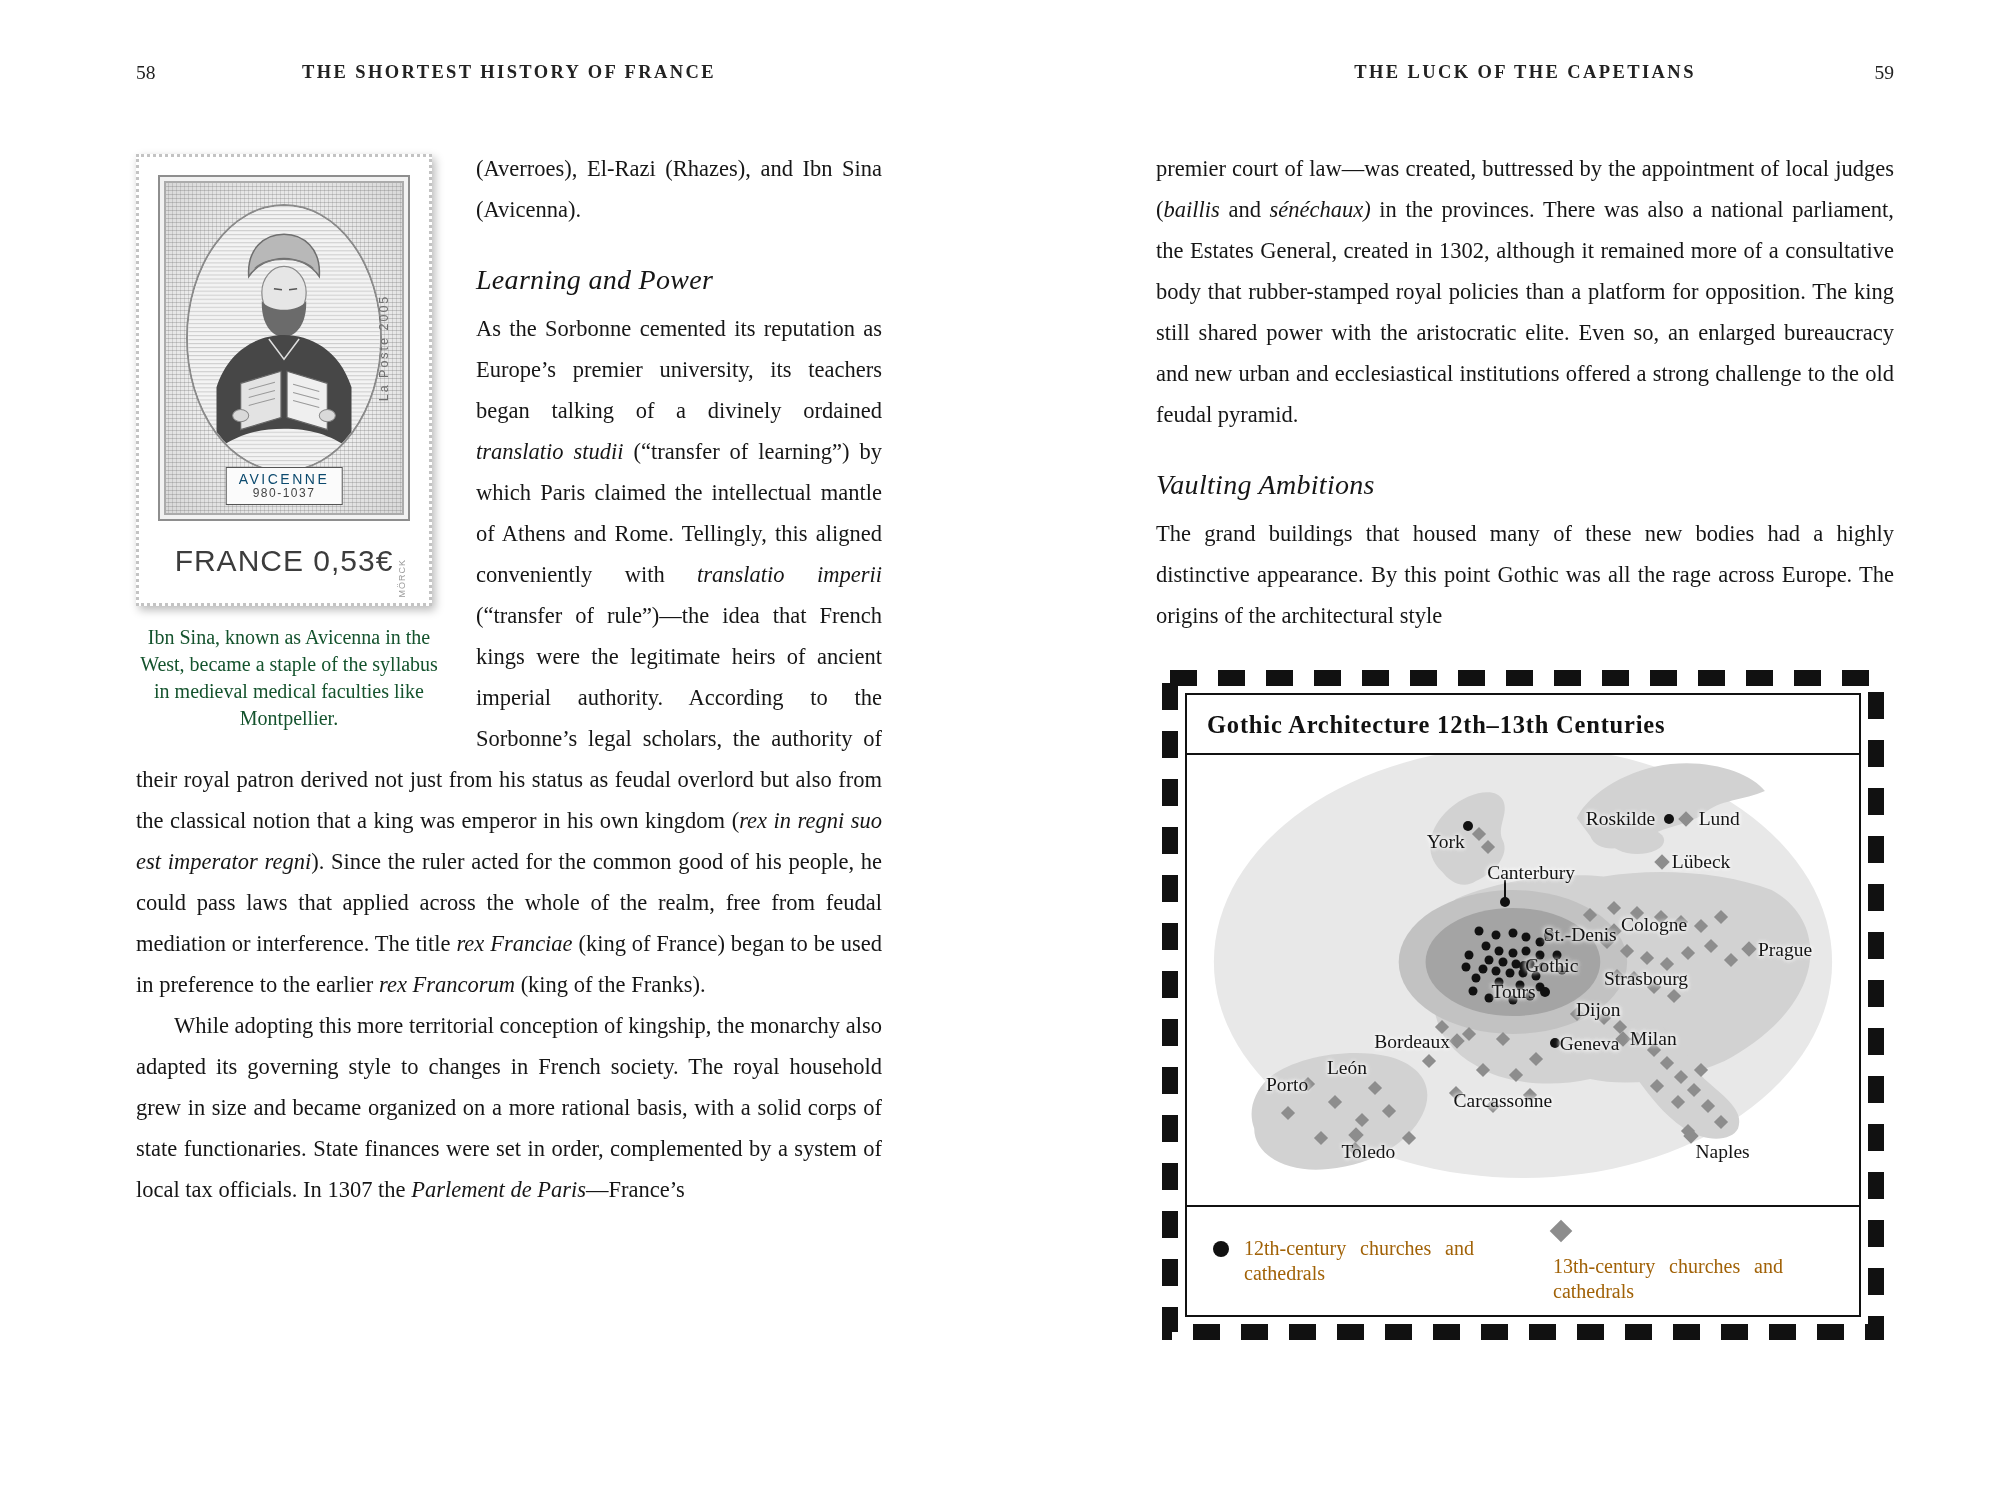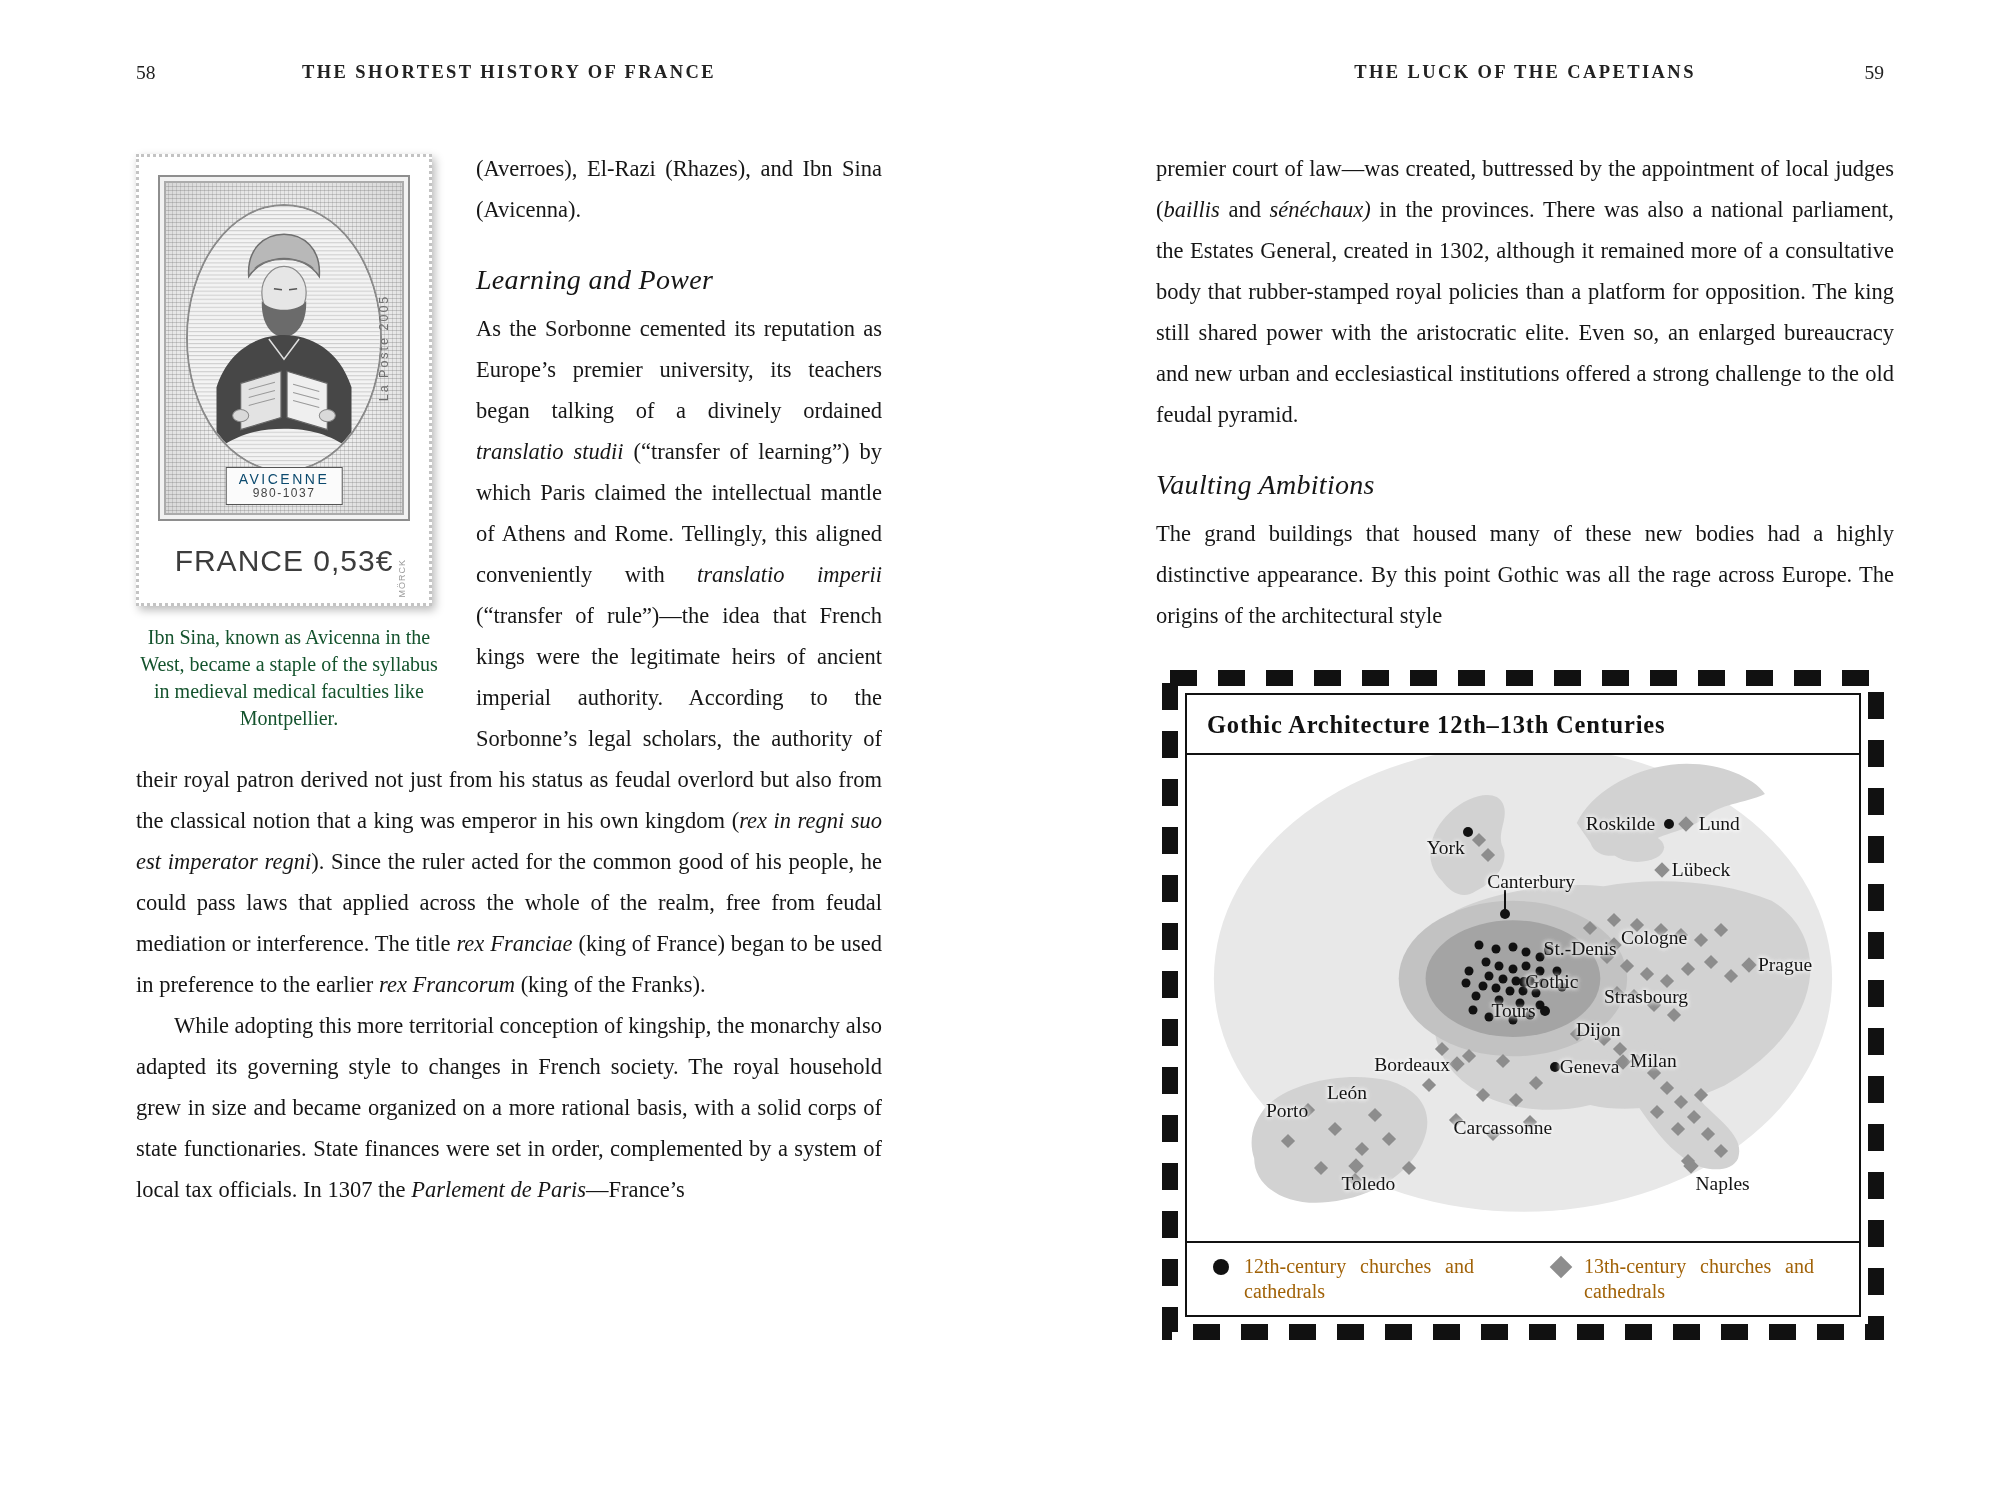--- a/index.html
+++ b/index.html
@@ -8,21 +8,21 @@
     font-family:"Liberation Serif", serif;overflow:hidden;
   }
   .spread{display:flex;width:2000px;height:1176px;background:#fff;}
   .page{box-sizing:border-box;height:100%;}
   .page.left{width:1000px;padding:62px 118px 0 136px;}
   .page.right{width:1000px;padding:62px 106px 0 156px;}
 
   .pagehead{position:relative;height:30px;}
   .folio{position:absolute;top:0;font-size:19.5px;color:#222;}
   .page.left .folio{left:0;}
-  .page.right .folio{right:10px;}
+  .page.right .folio{right:0;}
   .running{display:block;text-align:center;font-size:18.5px;font-weight:700;
     letter-spacing:2.4px;color:#222;}
 
   .pbody{margin-top:56px;font-size:22.5px;line-height:41px;text-align:justify;hyphens:auto;}
   .pbody p{margin:0;}
   p.indent{text-indent:38px;}
   .subhead{font-size:28px;font-style:italic;font-weight:400;margin:30px 0 8px;
     line-height:40px;letter-spacing:.3px;}
 
   
@@ -60,21 +60,21 @@
   .mapfig{margin:34px 0 0 6px;position:relative;width:722px;height:670px;}
   .frame{position:absolute;inset:0;width:100%;height:100%;}
   .mapinner{position:absolute;inset:23px;border:2.5px solid #111;background:#fff;
     display:flex;flex-direction:column;}
   .maptitle{padding:9px 20px 8px;font-size:24.5px;font-weight:600;letter-spacing:.8px;
     border-bottom:2.5px solid #111;color:#111;}
   .maparea{position:relative;flex:1;overflow:hidden;background:#fff;}
   .mapbg{position:absolute;inset:0;width:100%;height:100%;}
   .legend{border-top:2.5px solid #111;padding:11px 10px 11px 26px;display:flex;align-items:center;}
   .legend-item{display:flex;align-items:flex-start;gap:15px;width:310px;}
-  .legend-item + .legend-item{margin-left:44px;}
+  .legend-item + .legend-item{margin-left:44px;flex-direction:column;}
   .lg-dot{flex:0 0 auto;width:16px;height:16px;margin-top:5px;background:#111;border-radius:50%;}
   .lg-diamond{flex:0 0 auto;width:16px;height:16px;margin-top:5px;background:#8d8d8d;
     transform:rotate(45deg);}
   .lg-text{font-size:20px;line-height:25px;color:#a16207;max-width:230px;}
 
   .m-dot{position:absolute;width:9px;height:9px;background:#111;border-radius:50%;
     transform:translate(-50%,-50%);}
   .m-dot.city{width:10px;height:10px;}
   .m-diamond{position:absolute;width:10px;height:10px;background:#8d8d8d;
     transform:translate(-50%,-50%) rotate(45deg);}

